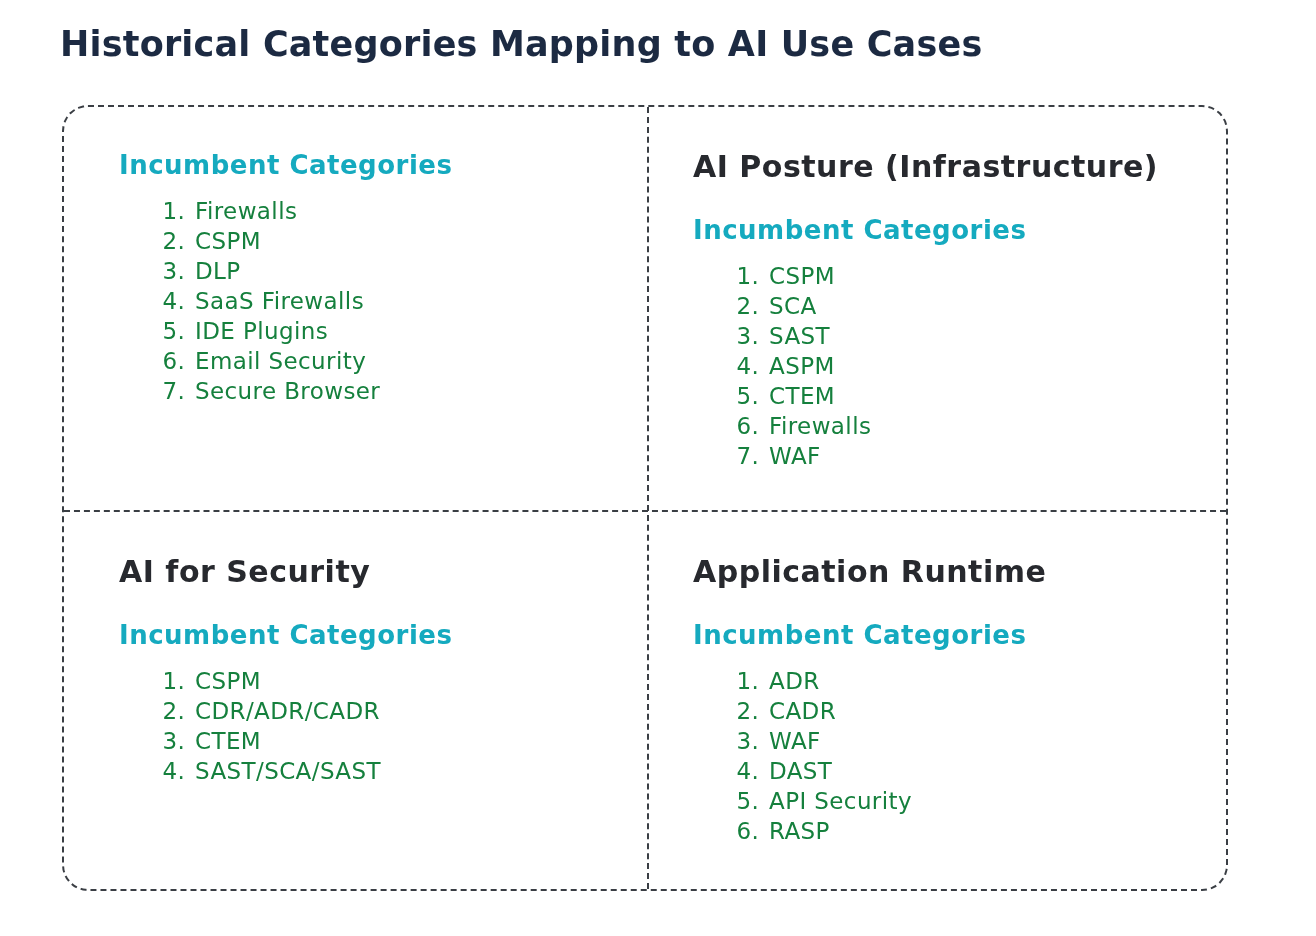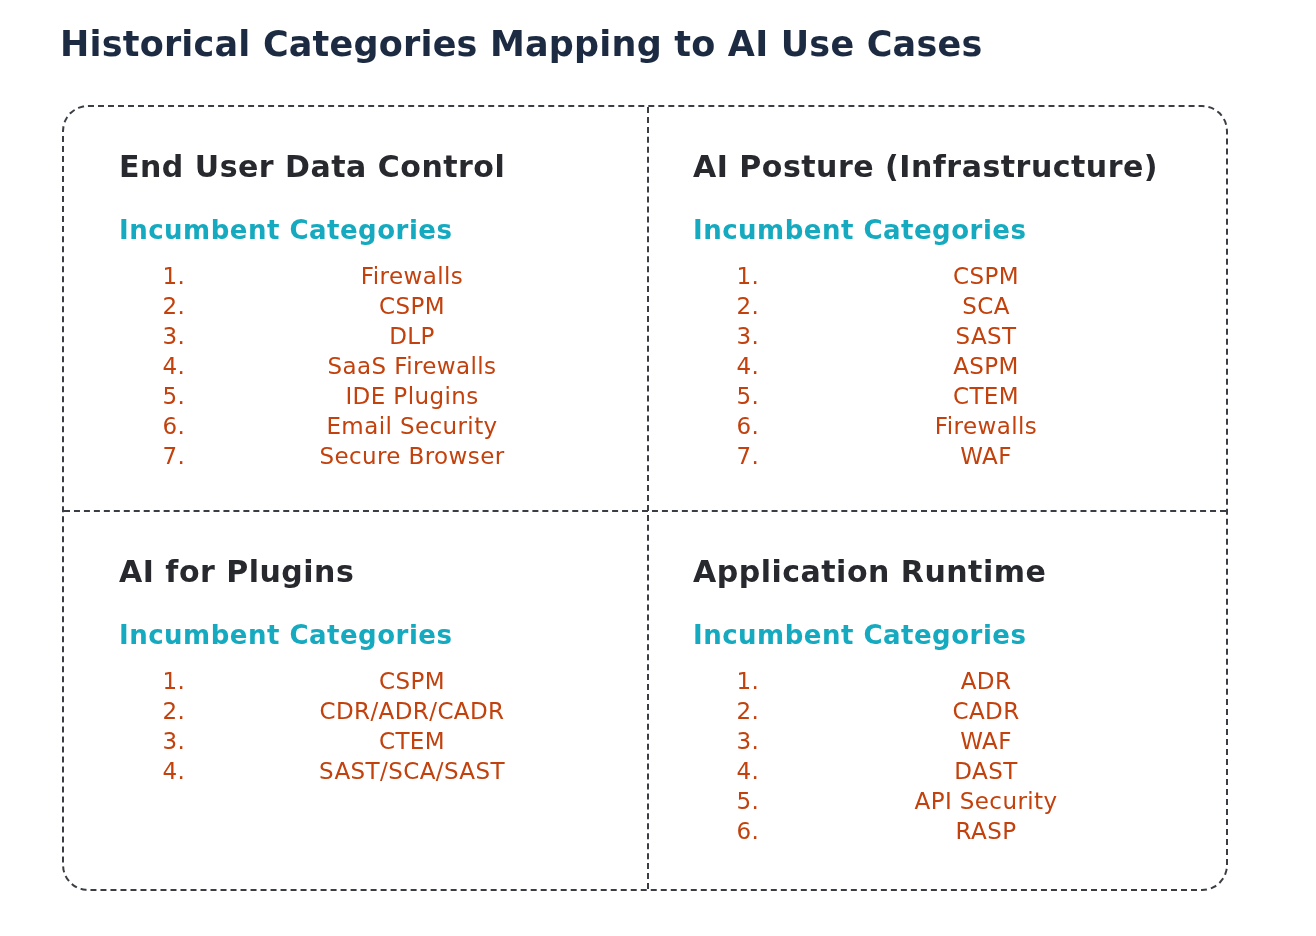--- a/index.html
+++ b/index.html
@@ -78,40 +78,38 @@
     color: #15aabf;
     white-space: nowrap;
   }
   .quad ol {
     margin: 0;
     padding-left: 74px;
     font-size: 23px;
     line-height: 30px;
     font-weight: 500;
     letter-spacing: 0.4px;
-    color: #c2410c;
-    text-align: center;
+    color: #15803d;
   }
   .quad ol li {
     padding-left: 2px;
   }
 </style>
 </head>
 <body>
 
 <div class="canvas">
 
   <h1 class="page-title">Historical Categories Mapping to AI Use Cases</h1>
 
   <div class="grid">
     <div class="v-divider"></div>
     <div class="h-divider"></div>
 
     <section class="quad q-tl">
-      <h2>End User Data Control</h2>
       <h3>Incumbent Categories</h3>
       <ol>
         <li>Firewalls</li>
         <li>CSPM</li>
         <li>DLP</li>
         <li>SaaS Firewalls</li>
         <li>IDE Plugins</li>
         <li>Email Security</li>
         <li>Secure Browser</li>
       </ol>
@@ -125,21 +123,21 @@
         <li>SCA</li>
         <li>SAST</li>
         <li>ASPM</li>
         <li>CTEM</li>
         <li>Firewalls</li>
         <li>WAF</li>
       </ol>
     </section>
 
     <section class="quad q-bl">
-      <h2>AI for Plugins</h2>
+      <h2>AI for Security</h2>
       <h3>Incumbent Categories</h3>
       <ol>
         <li>CSPM</li>
         <li>CDR/ADR/CADR</li>
         <li>CTEM</li>
         <li>SAST/SCA/SAST</li>
       </ol>
     </section>
 
     <section class="quad q-br">

